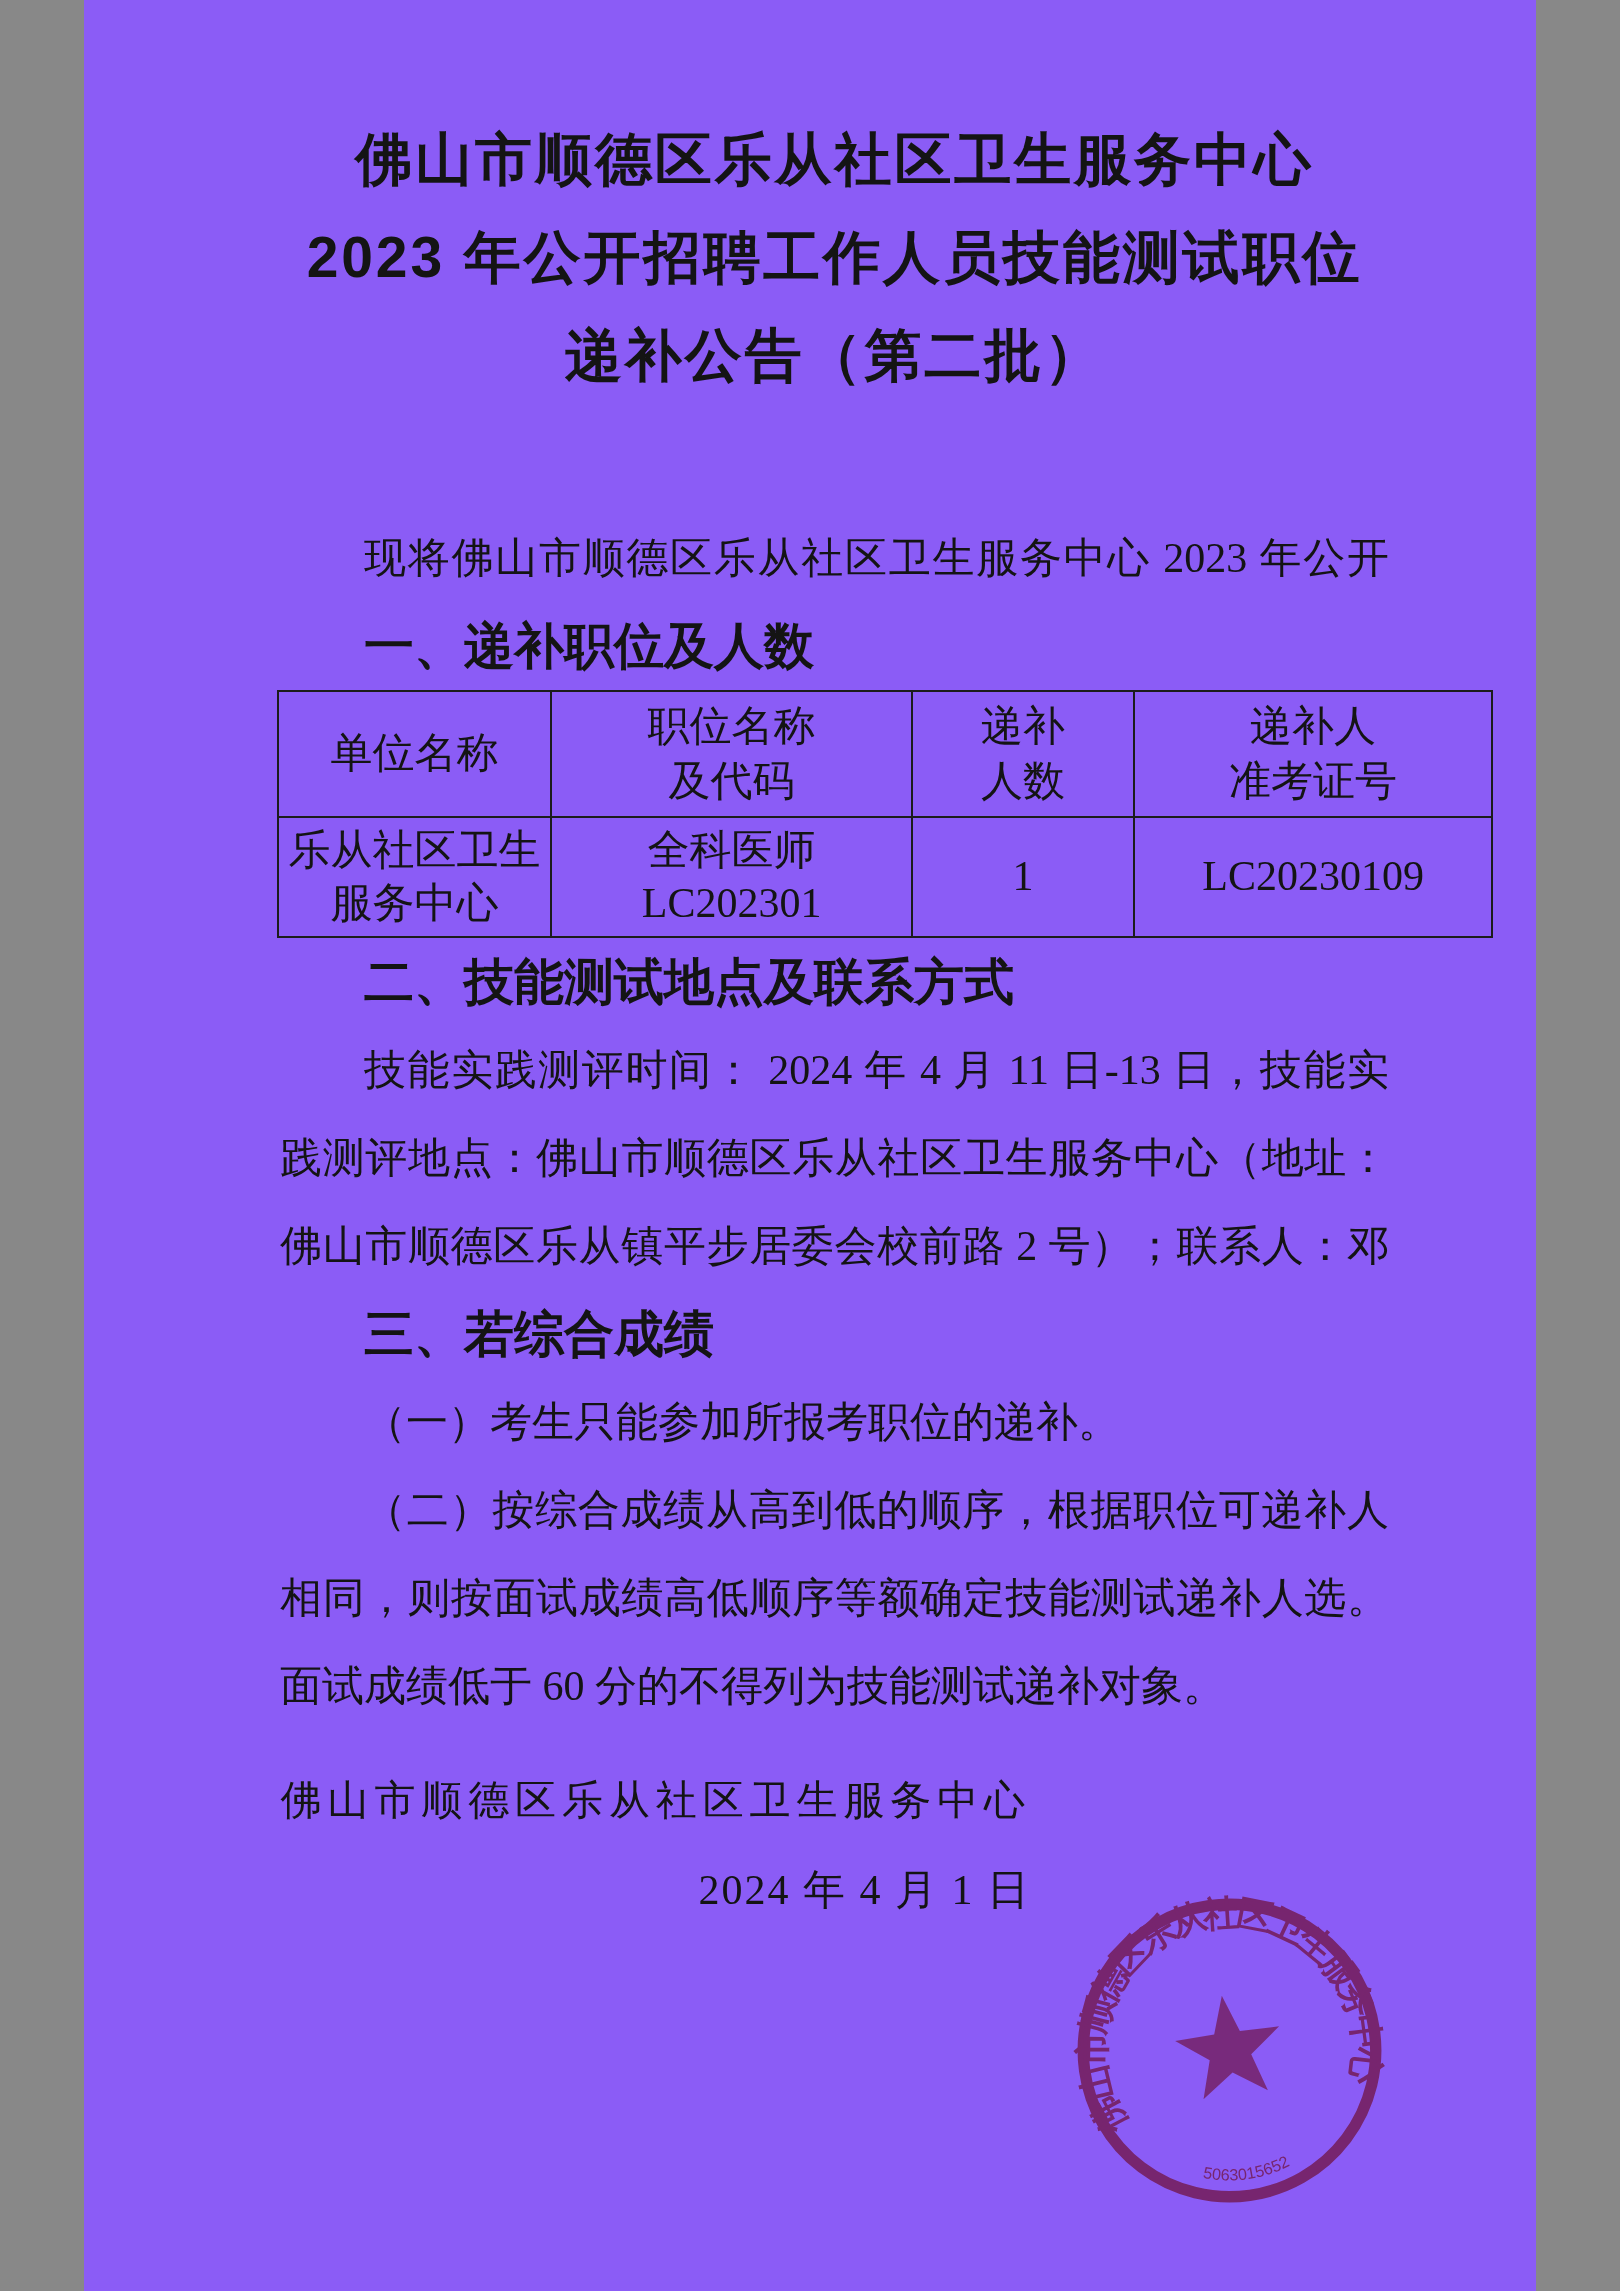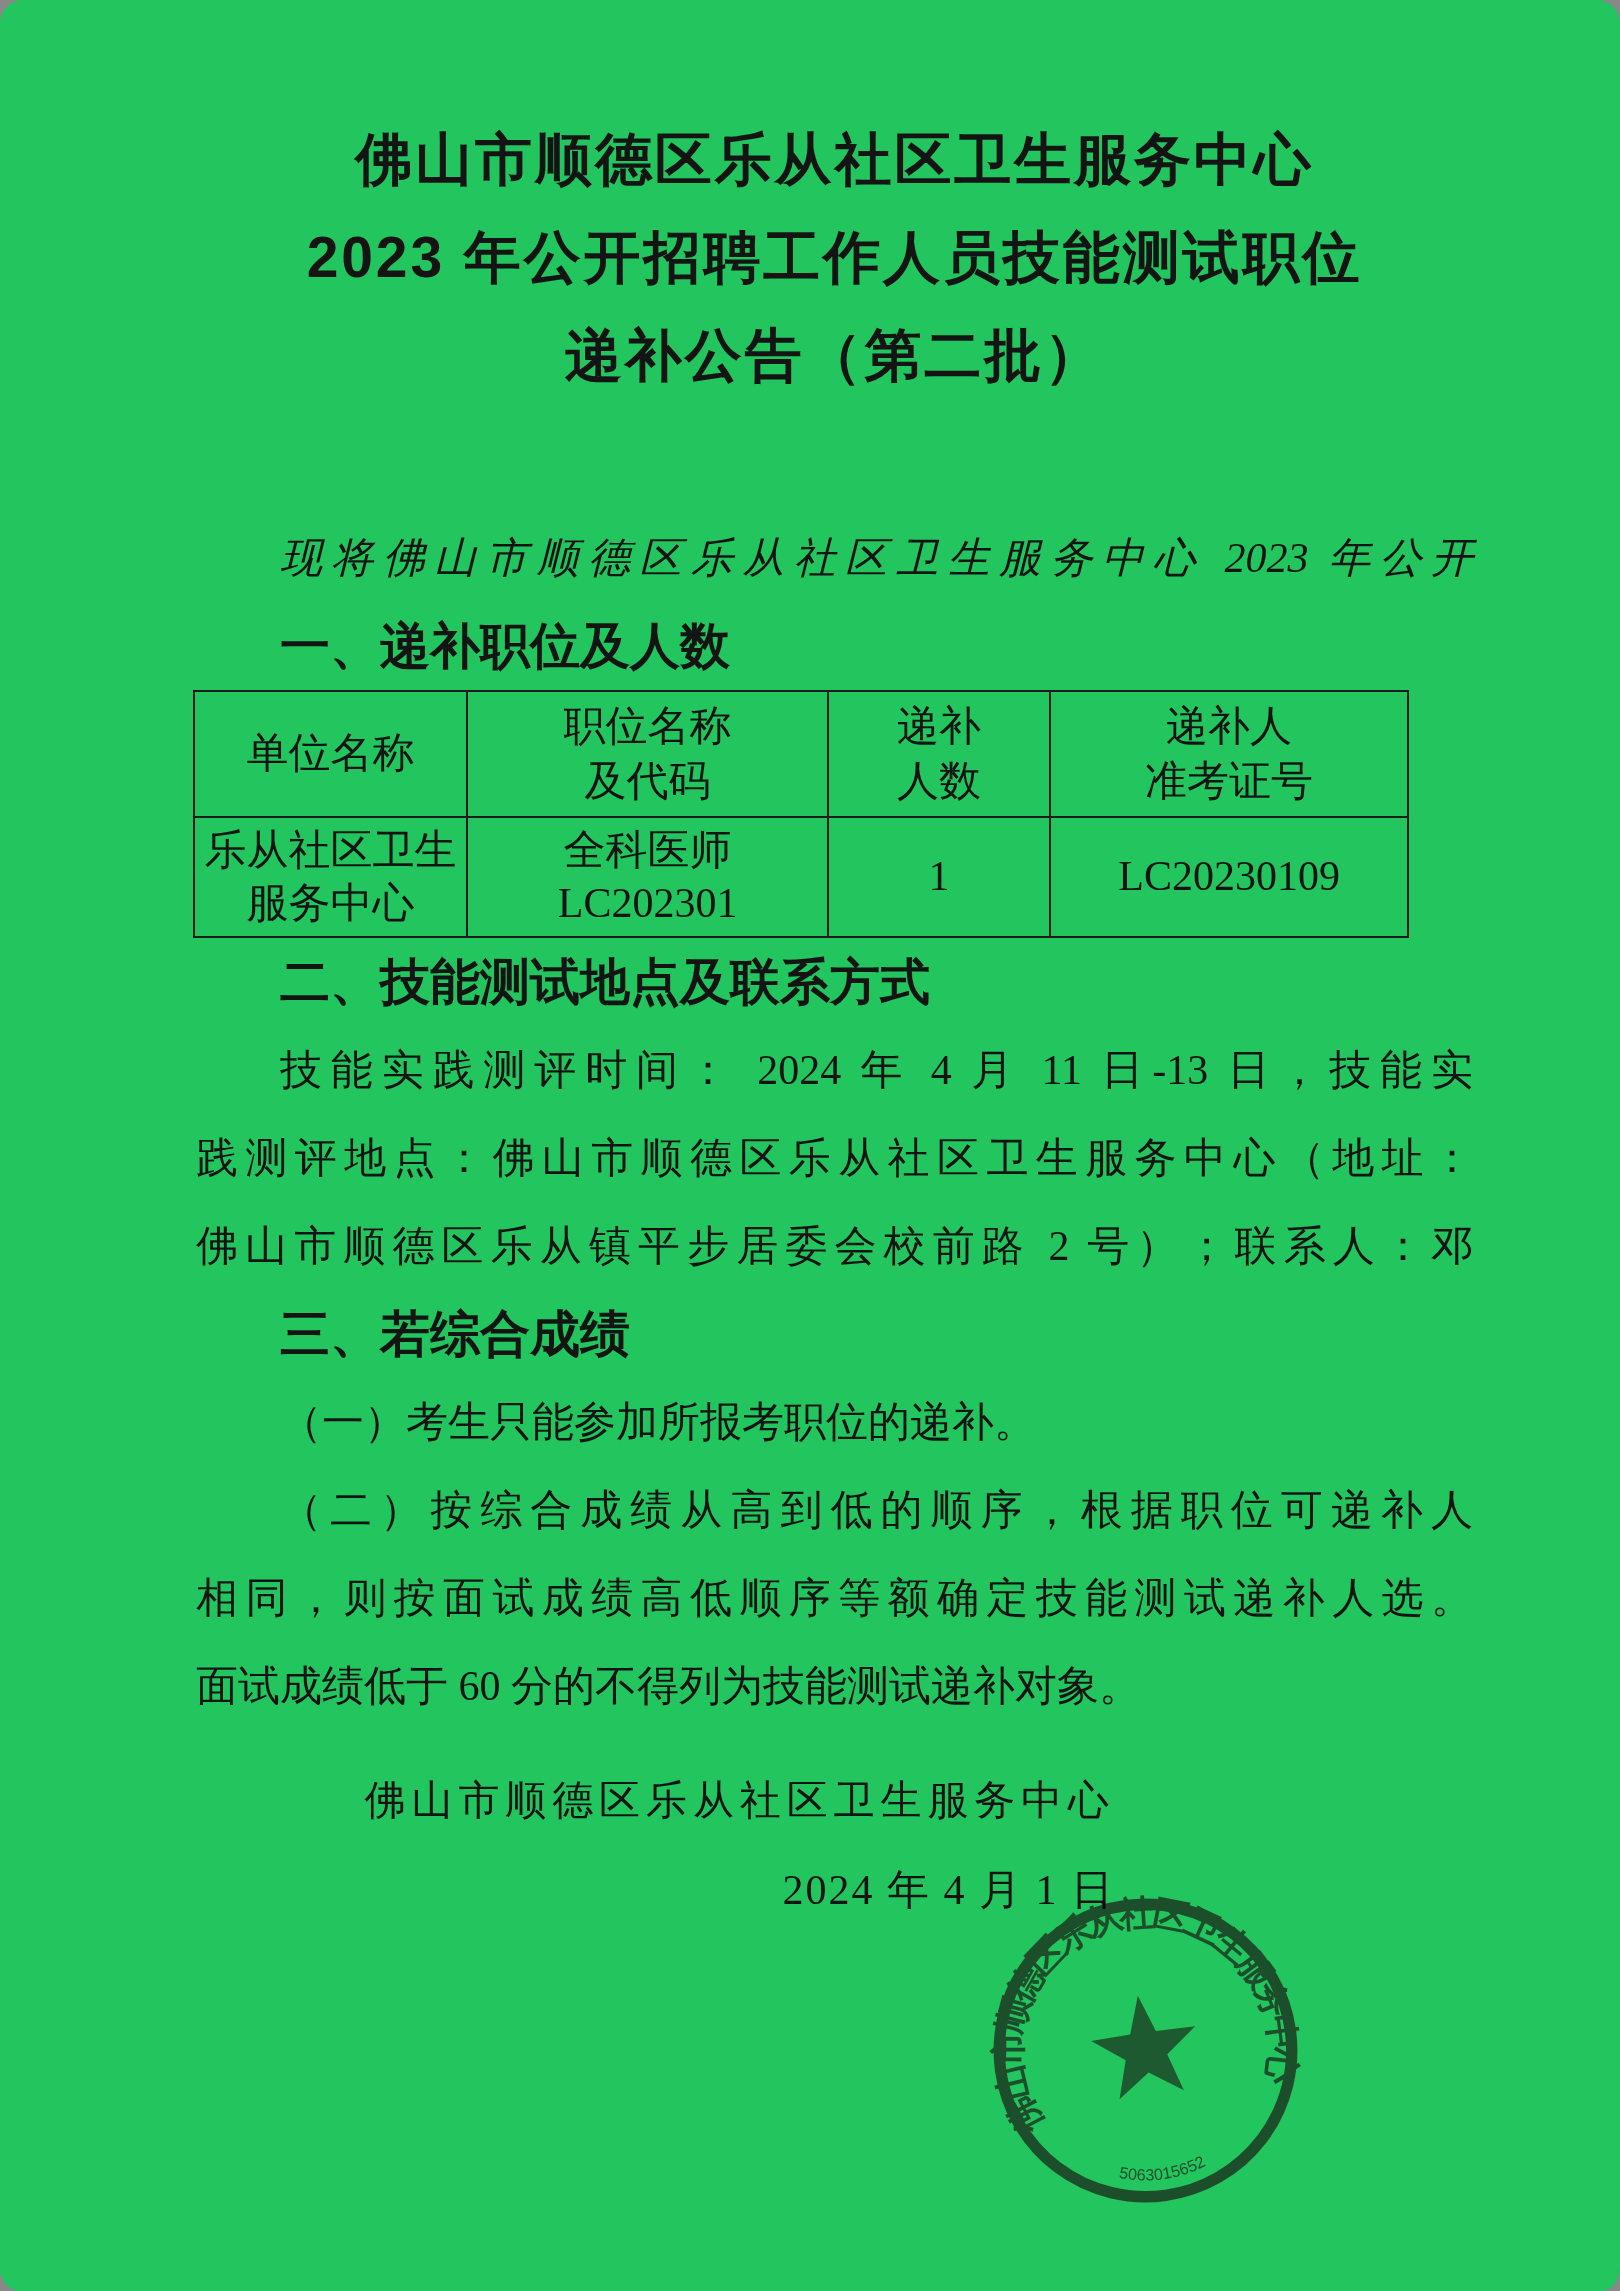--- a/index.html
+++ b/index.html
@@ -1,39 +1,38 @@
 <!DOCTYPE html>
 <html><head>
 <meta charset="utf-8">
 <style>
   html,body{margin:0;padding:0;background:#888;}
   .page{
     position:relative;
-    width:1620px;height:2292px;
-    background:#22c55e;
+    width:1452px;height:2292px;
+    background:#8b5cf6;
     margin:0 auto;
     overflow:hidden;
     font-family:"Liberation Serif","DejaVu Serif",serif;
     color:#141414;
-    border-radius:23px;
   }
   .content{
     position:absolute;
     left:196px;right:147px;top:110px;
   }
   .doc-title{
     text-align:center;
     font-family:"Liberation Sans","DejaVu Sans",sans-serif;
     font-weight:bold;
     font-size:57px;
     line-height:98px;
     letter-spacing:2.9px;
     white-space:nowrap;
   }
-  .intro{margin-top:110px;font-style:italic;}
+  .intro{margin-top:110px;}
   .bline{
     font-size:42px;
     line-height:88px;
     white-space:nowrap;
   }
   .jline{ 
     white-space:normal;
     text-align:justify;
     text-align-last:justify;
   }

